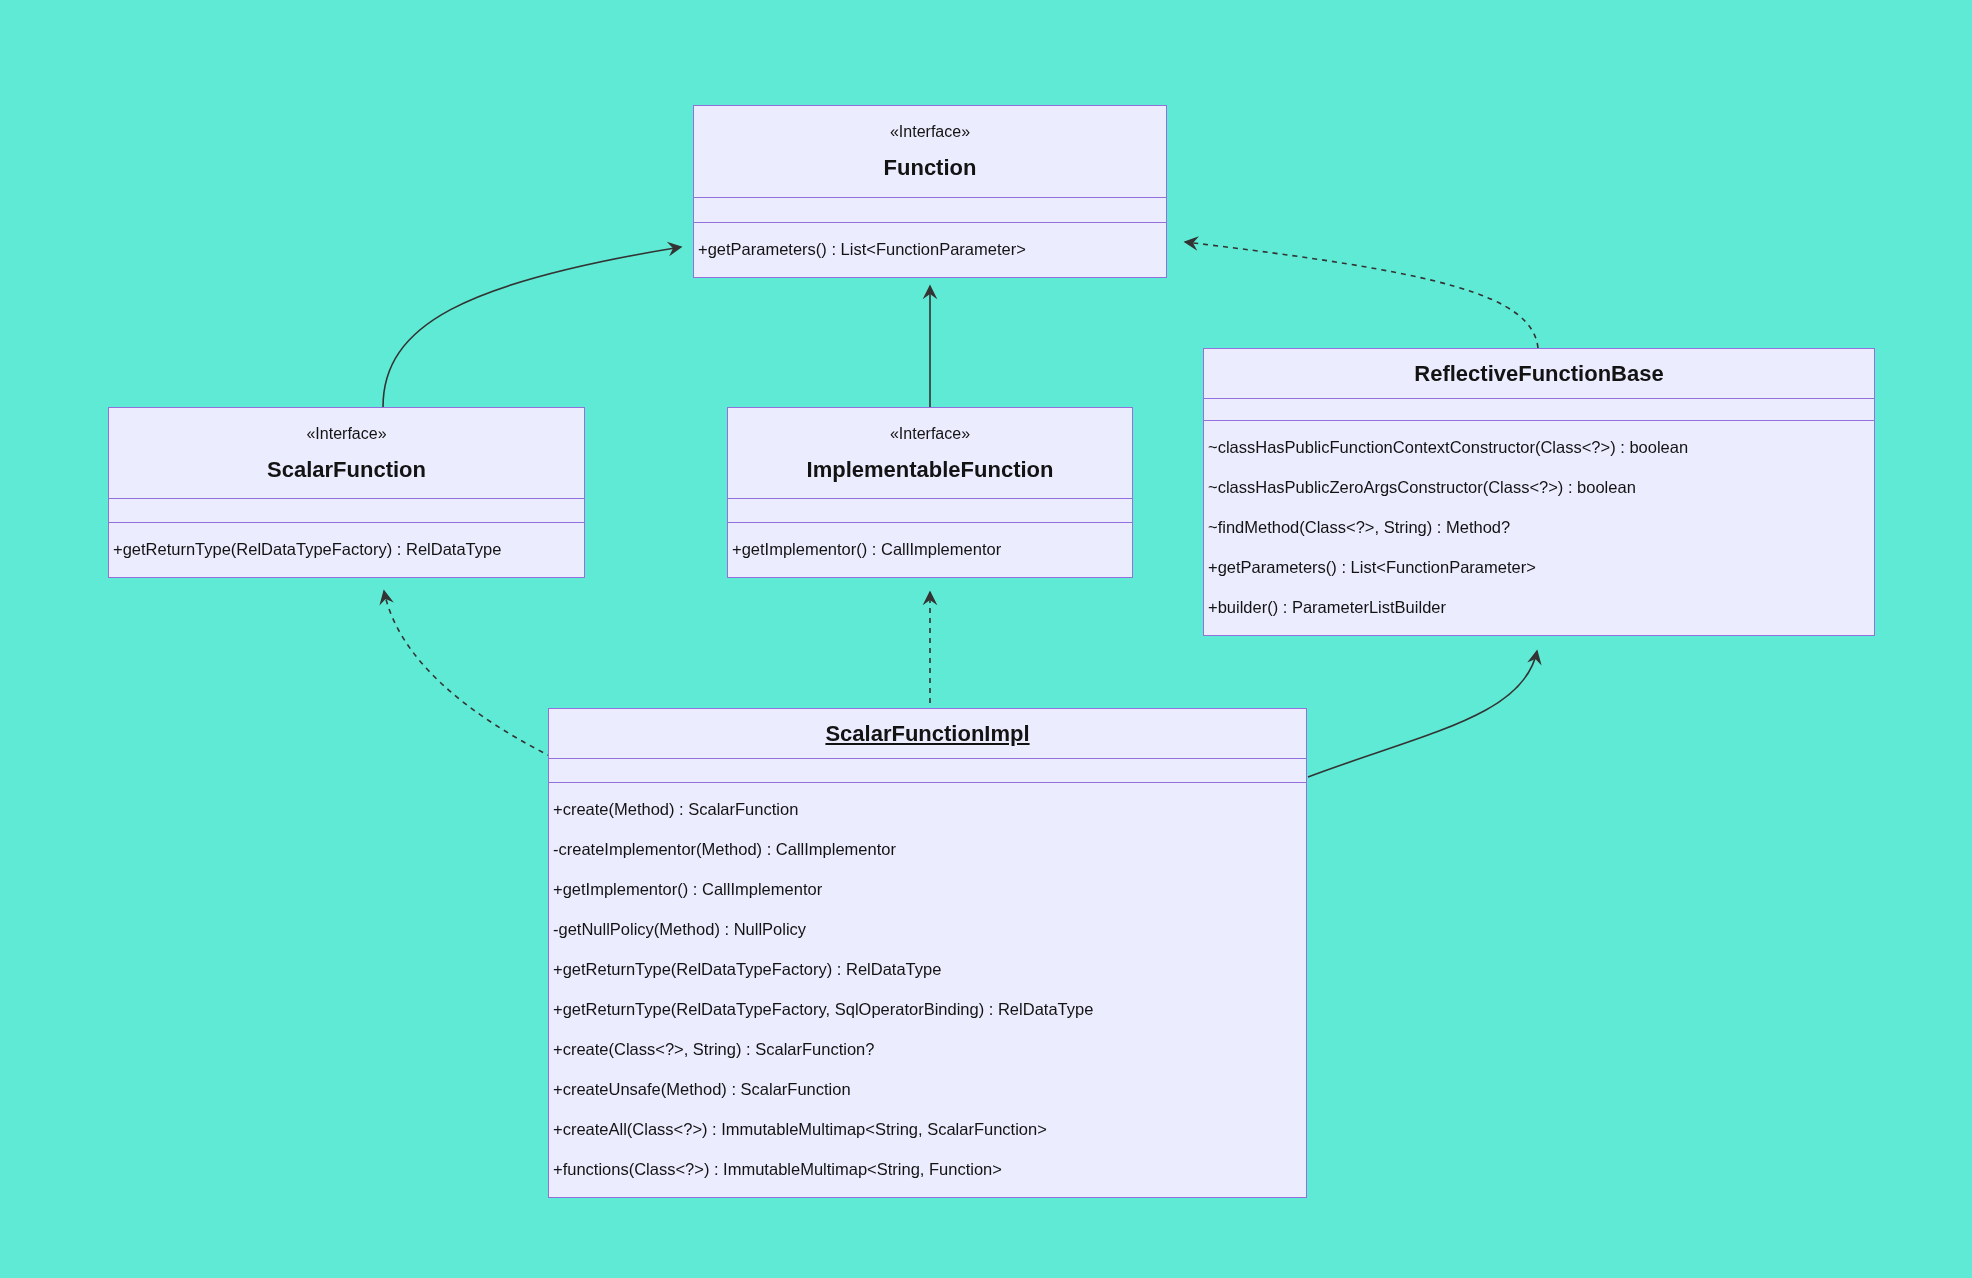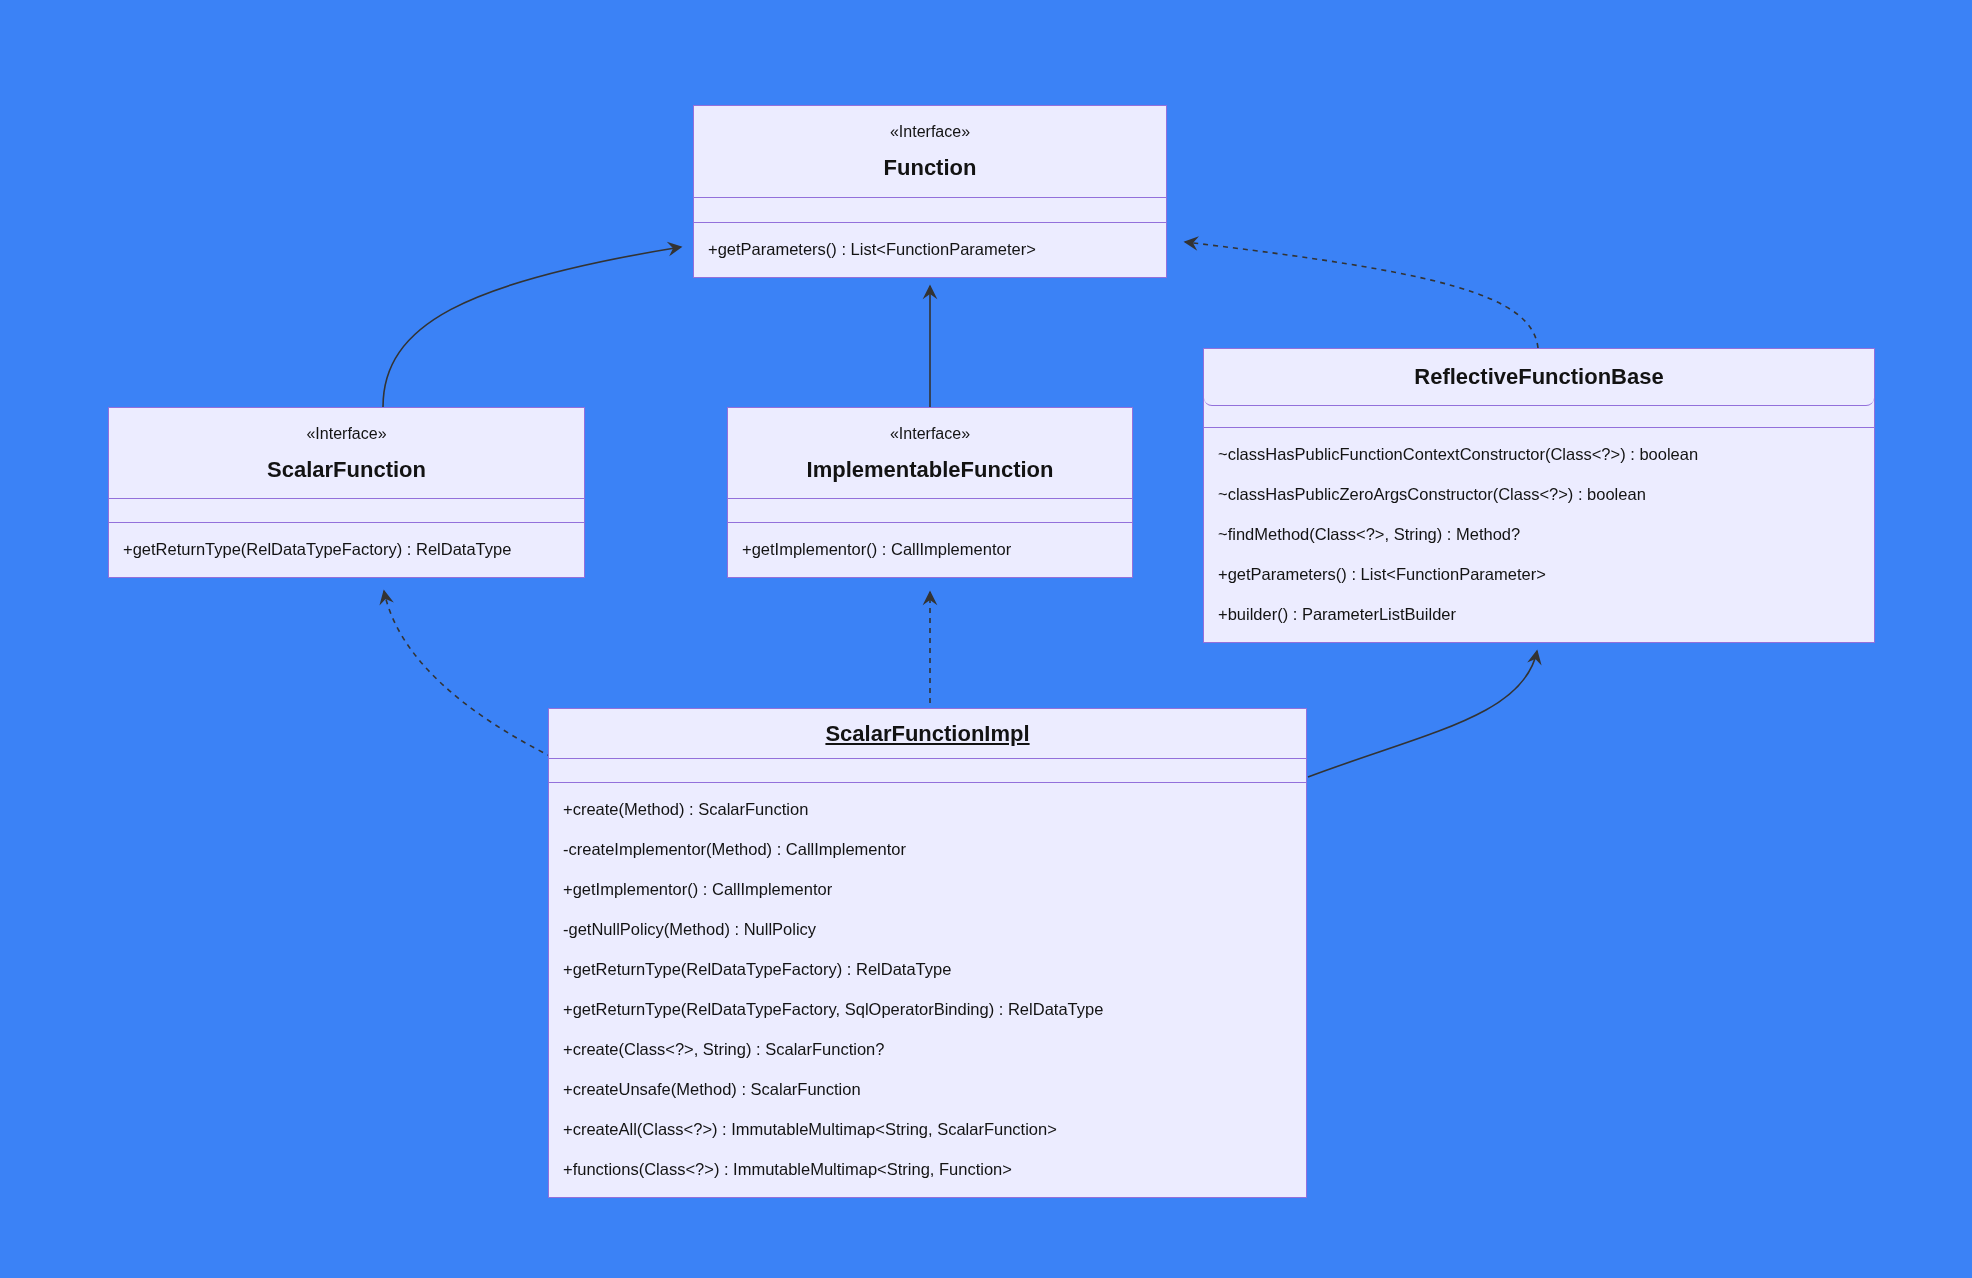--- a/index.html
+++ b/index.html
@@ -5,21 +5,21 @@
   html, body {
     margin: 0;
     padding: 0;
     background: #ffffff;
     font-family: "Liberation Sans", sans-serif;
   }
   #canvas {
     position: relative;
     width: 1972px;
     height: 1278px;
-    background: #3b82f6;
+    background: #5eead4;
     overflow: hidden;
   }
   svg.edge-layer {
     position: absolute;
     left: 0; top: 0;
     width: 1972px;
     height: 1278px;
     pointer-events: none;
   }
   .edge-solid {
@@ -56,21 +56,21 @@
   .uml-name {
     font-size: 22px;
     font-weight: bold;
     line-height: 1;
   }
   .uml-attrs {
     box-sizing: border-box;
     border-bottom: 1px solid #9370DB;
   }
   .uml-methods {
-    padding: 6px 14px 8px 14px;
+    padding: 6px 14px 8px 4px;
   }
   .uml-method {
     font-size: 16.5px;
     line-height: 40px;
     white-space: nowrap;
     text-align: left;
   }
 </style>
 </head>
 <body>
@@ -118,21 +118,21 @@
       <div class="uml-stereotype">«Interface»</div>
       <div class="uml-name">ImplementableFunction</div>
     </div>
     <div class="uml-attrs" style="height:24px;"></div>
     <div class="uml-methods">
       <div class="uml-method">+getImplementor() : CallImplementor</div>
     </div>
   </div>
 
   <div class="uml-class" style="left:1203px; top:348px; width:672px;">
-    <div class="uml-header" style="height:57px;border-radius:8px;">
+    <div class="uml-header" style="height:50px;">
       <div class="uml-name">ReflectiveFunctionBase</div>
     </div>
     <div class="uml-attrs" style="height:22px;"></div>
     <div class="uml-methods">
       <div class="uml-method">~classHasPublicFunctionContextConstructor(Class&lt;?&gt;) : boolean</div>
       <div class="uml-method">~classHasPublicZeroArgsConstructor(Class&lt;?&gt;) : boolean</div>
       <div class="uml-method">~findMethod(Class&lt;?&gt;, String) : Method?</div>
       <div class="uml-method">+getParameters() : List&lt;FunctionParameter&gt;</div>
       <div class="uml-method">+builder() : ParameterListBuilder</div>
     </div>

